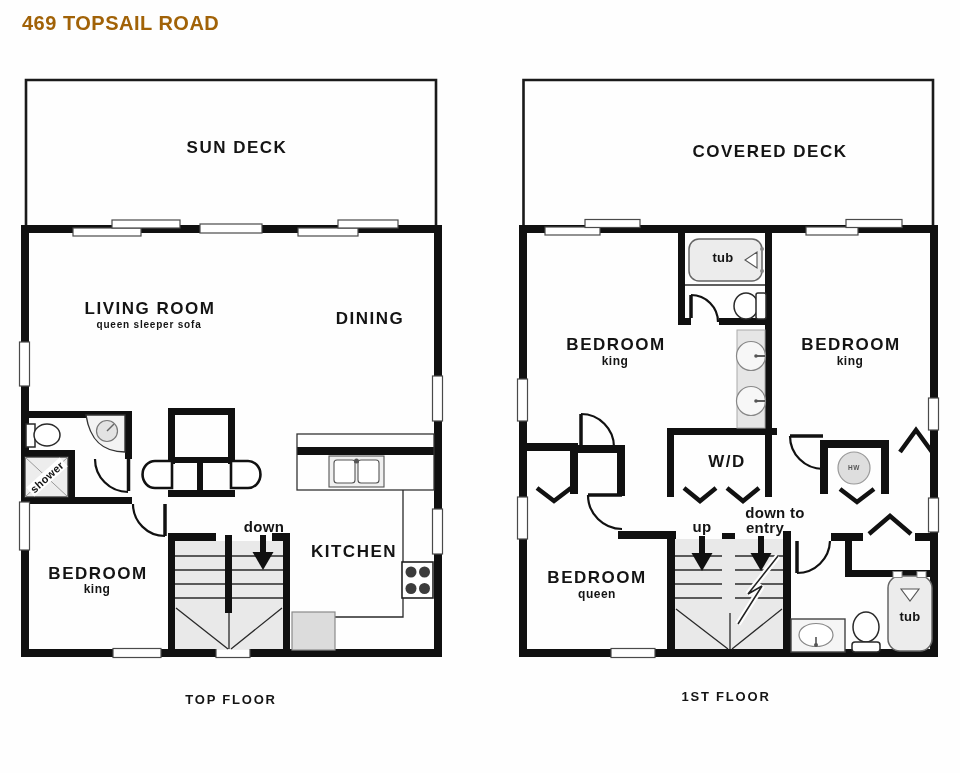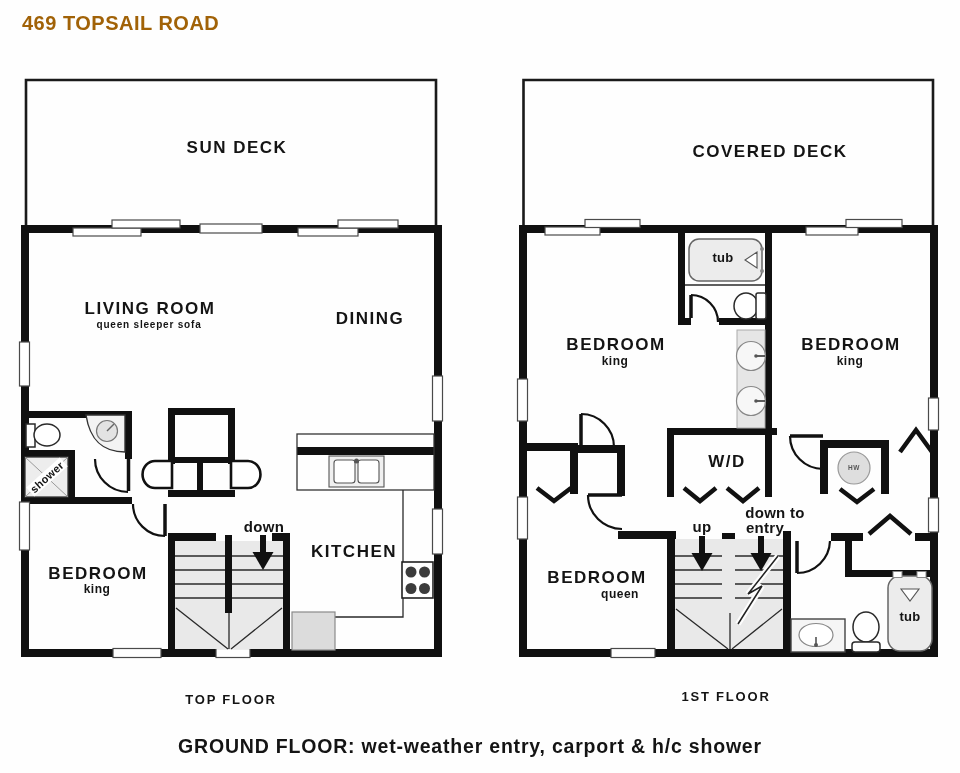--- a/index.html
+++ b/index.html
@@ -306,20 +306,19 @@
 <div class="lbl bed" style="left:615px;top:362px;">king</div>
 <div class="lbl" style="left:851px;top:345px;">BEDROOM</div>
 <div class="lbl bed" style="left:850px;top:362px;">king</div>
 <div class="lbl fix" style="left:723px;top:258px;">tub</div>
 <div class="lbl" style="left:727px;top:462px;">W/D</div>
 <div class="lbl hw" style="left:854px;top:468px;">HW</div>
 <div class="lbl dir" style="left:702px;top:527px;">up</div>
 <div class="lbl dir" style="left:775px;top:513px;">down to</div>
 <div class="lbl dir" style="left:765px;top:528px;">entry</div>
 <div class="lbl" style="left:597px;top:578px;">BEDROOM</div>
-<div class="lbl bed" style="left:597px;top:595px;margin-left:23px;">queen</div>
+<div class="lbl bed" style="left:597px;top:595px;">queen</div>
 <div class="lbl fix" style="left:910px;top:617px;">tub</div>
 
 <div class="lbl floor-lbl" style="left:231px;top:700px;">TOP FLOOR</div>
 <div class="lbl floor-lbl" style="left:726px;top:697px;">1ST FLOOR</div>
-<div class="lbl footer-lbl" style="left:470px;top:747px;">GROUND FLOOR: wet-weather entry, carport &amp; h/c shower</div>
 
 </div>
 
 </body></html>

